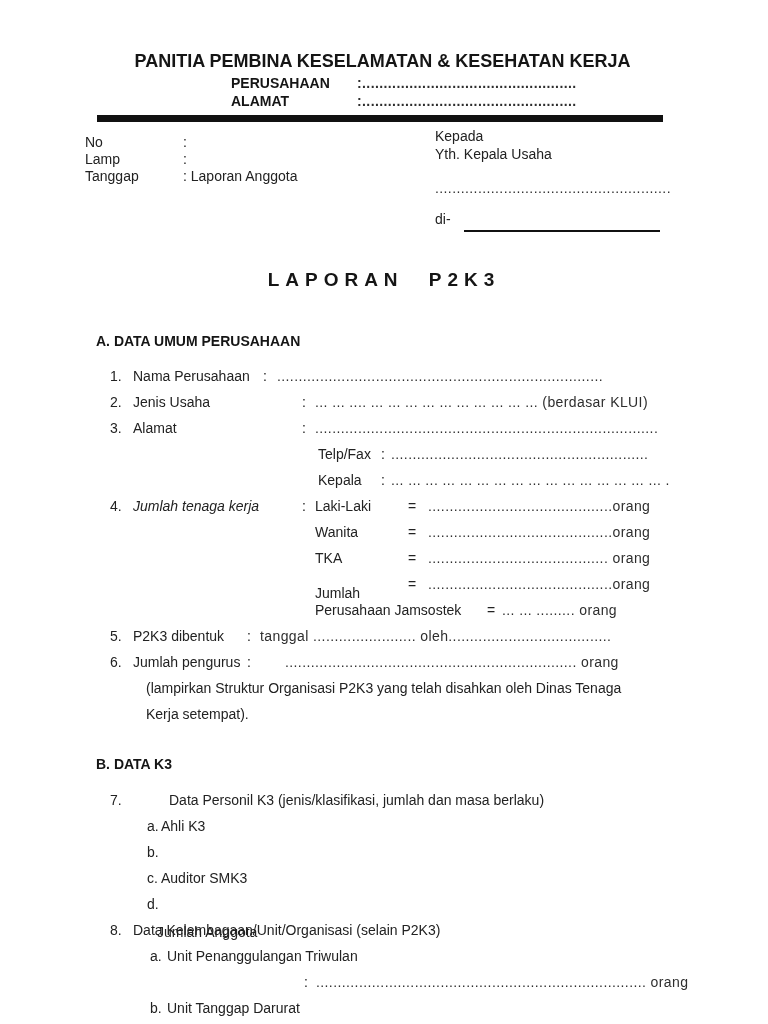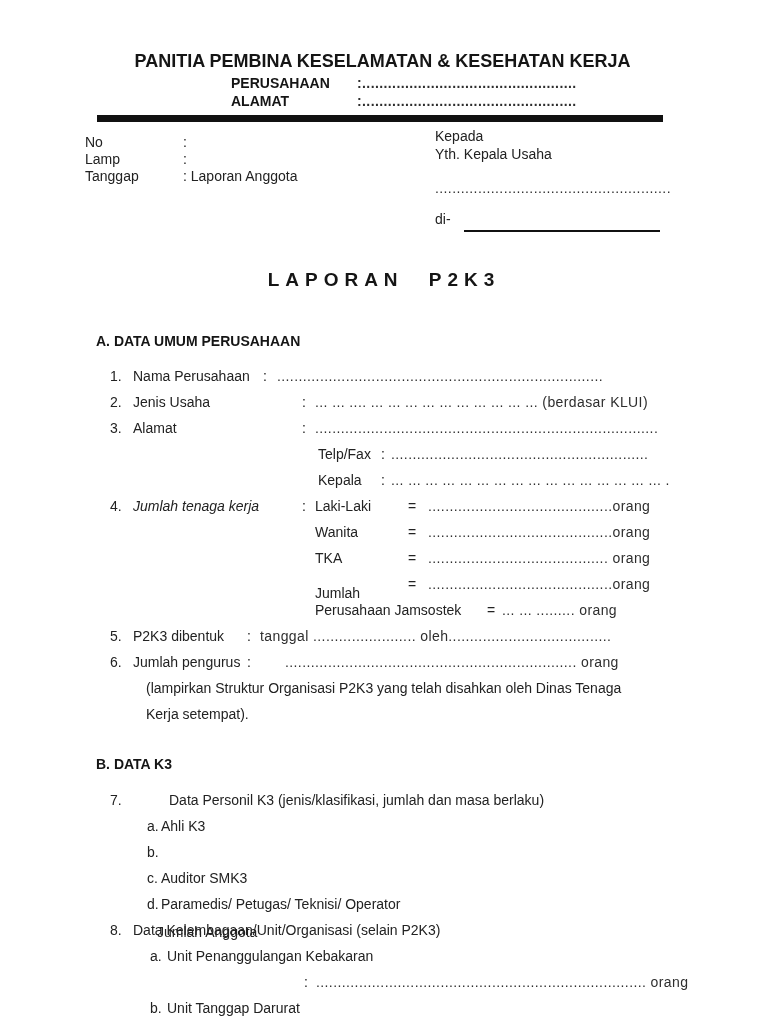--- a/index.html
+++ b/index.html
@@ -105,27 +105,26 @@
 
   <span class="abs" style="left:110px;top:792px;">7.</span>
   <span class="abs" style="left:133px;top:792px;margin-left:36px;">Data Personil K3 (jenis/klasifikasi, jumlah dan masa berlaku)</span>
 
   <span class="abs" style="left:147px;top:818px;">a.</span>
   <span class="abs" style="left:161px;top:818px;">Ahli K3</span>
   <span class="abs" style="left:147px;top:844px;">b.</span>
   <span class="abs" style="left:147px;top:870px;">c.</span>
   <span class="abs" style="left:161px;top:870px;">Auditor SMK3</span>
   <span class="abs" style="left:147px;top:896px;">d.</span>
-  <span class="abs" style="left:161px;top:896px;">Paramedis/ Petugas/ Teknisi/ Operator</span>
 
   <span class="abs" style="left:110px;top:922px;">8.</span>
   <span class="abs" style="left:133px;top:922px;">Data Kelembagaan/Unit/Organisasi (selain P2K3)</span>
 
   <span class="abs" style="left:150px;top:948px;">a.</span>
-  <span class="abs" style="left:167px;top:948px;">Unit Penanggulangan Kebakaran</span>
+  <span class="abs" style="left:167px;top:948px;">Unit Penanggulangan Triwulan</span>
 
   <span class="abs" style="left:157px;top:924px;">Jumlah Anggota</span>
   <span class="abs" style="left:304px;top:974px;">:</span>
   <span class="abs dots" style="left:316px;top:974px;">.............................................................................  orang</span>
 
   <span class="abs" style="left:150px;top:1000px;">b.</span>
   <span class="abs" style="left:167px;top:1000px;text-align:right;">Unit Tanggap Darurat</span>
 
 </div>
 

